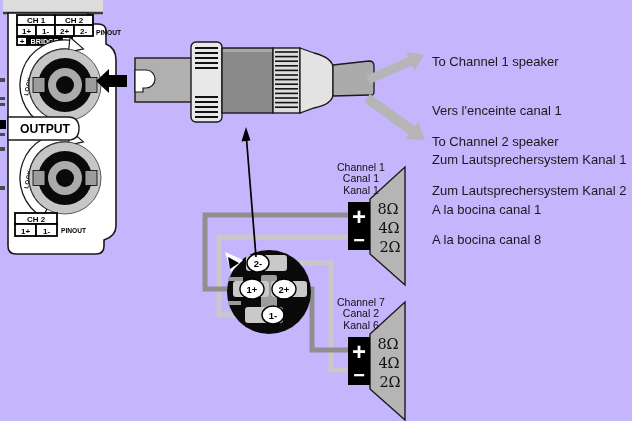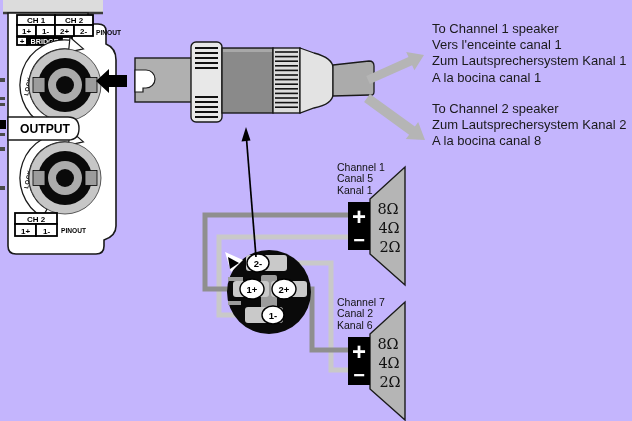--- a/index.html
+++ b/index.html
@@ -1,23 +1,23 @@
 <!DOCTYPE html>
 <html><head>
 <meta charset="utf-8">
 <style>
   html,body{margin:0;padding:0;background:#fff;}
   #stage{position:relative;width:632px;height:421px;background:#c4b5fd;overflow:hidden;
          font-family:"Liberation Sans",sans-serif;}
   #diagram{position:absolute;left:0;top:0;}
   .note{position:absolute;left:432px;font:13px/16.2px "Liberation Sans",sans-serif;
         color:#1a1a1a;white-space:nowrap;}
-  .note div{white-space:nowrap;}
+  .note div{white-space:nowrap;margin-top:33px;}
   .spk-label{position:absolute;left:337px;font:10.5px/11.4px "Liberation Sans",sans-serif;
-        color:#111;white-space:nowrap;}
+        color:#111;white-space:nowrap;text-align:center;}
   svg text{font-family:"Liberation Sans",sans-serif;}
   .serif{font-family:"DejaVu Serif",serif;}
 </style>
 </head>
 <body>
 
 <div id="stage">
 
 <svg id="diagram" width="632" height="421" viewBox="0 0 632 421">
 
@@ -206,21 +206,21 @@
   <div>A la bocina canal 1</div>
 </div>
 <div class="note" style="top:101px">
   <div>To Channel 2 speaker</div>
   <div>Zum Lautsprechersystem Kanal 2</div>
   <div>A la bocina canal 8</div>
 </div>
 
 <div class="spk-label" style="top:162px">
   <div>Channel 1</div>
-  <div>Canal 5</div>
+  <div>Canal 1</div>
   <div>Kanal 1</div>
 </div>
 <div class="spk-label" style="top:297px">
   <div>Channel 7</div>
   <div>Canal 2</div>
   <div>Kanal 6</div>
 </div>
 
 </div>
 

